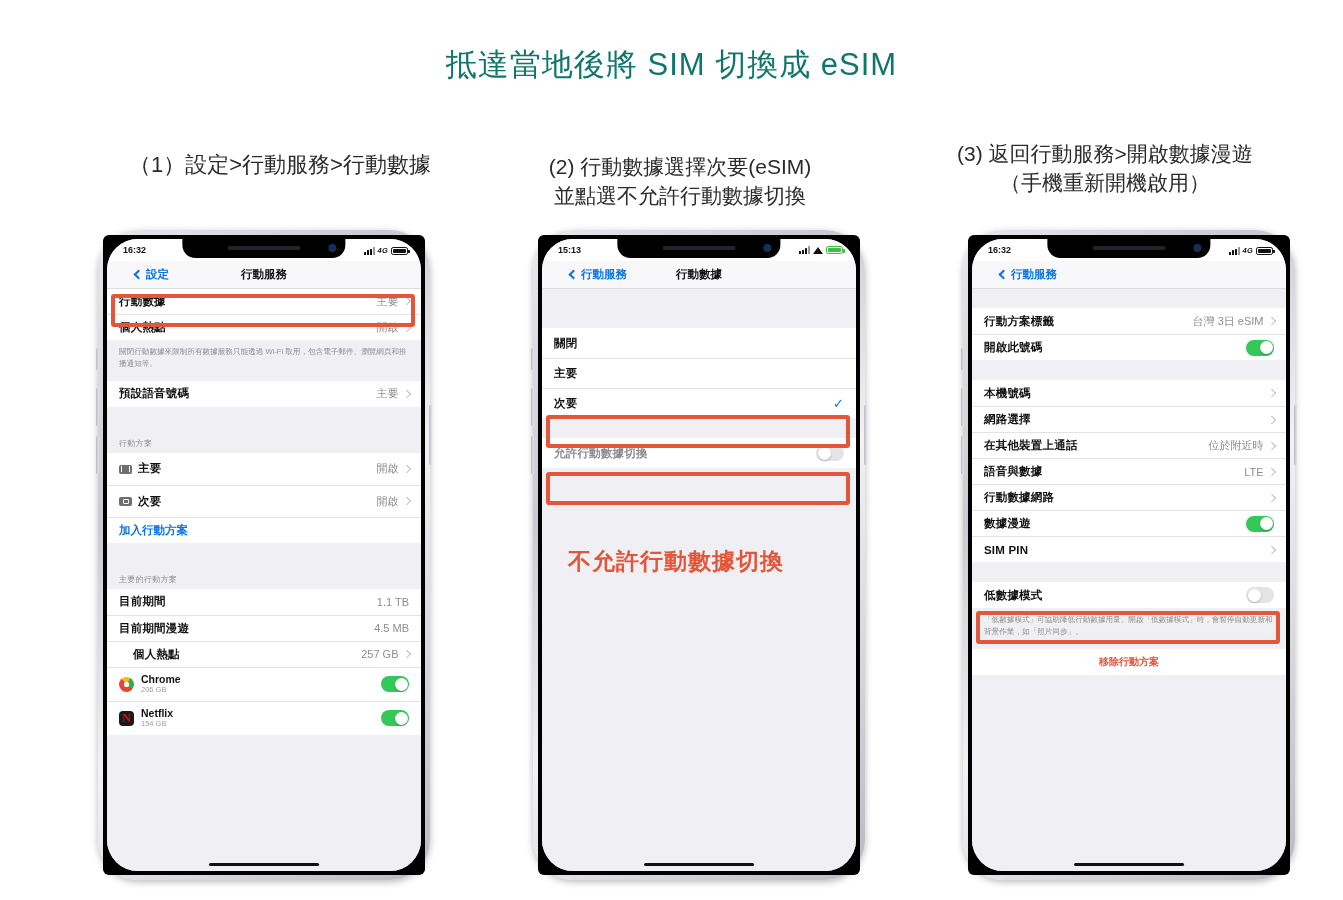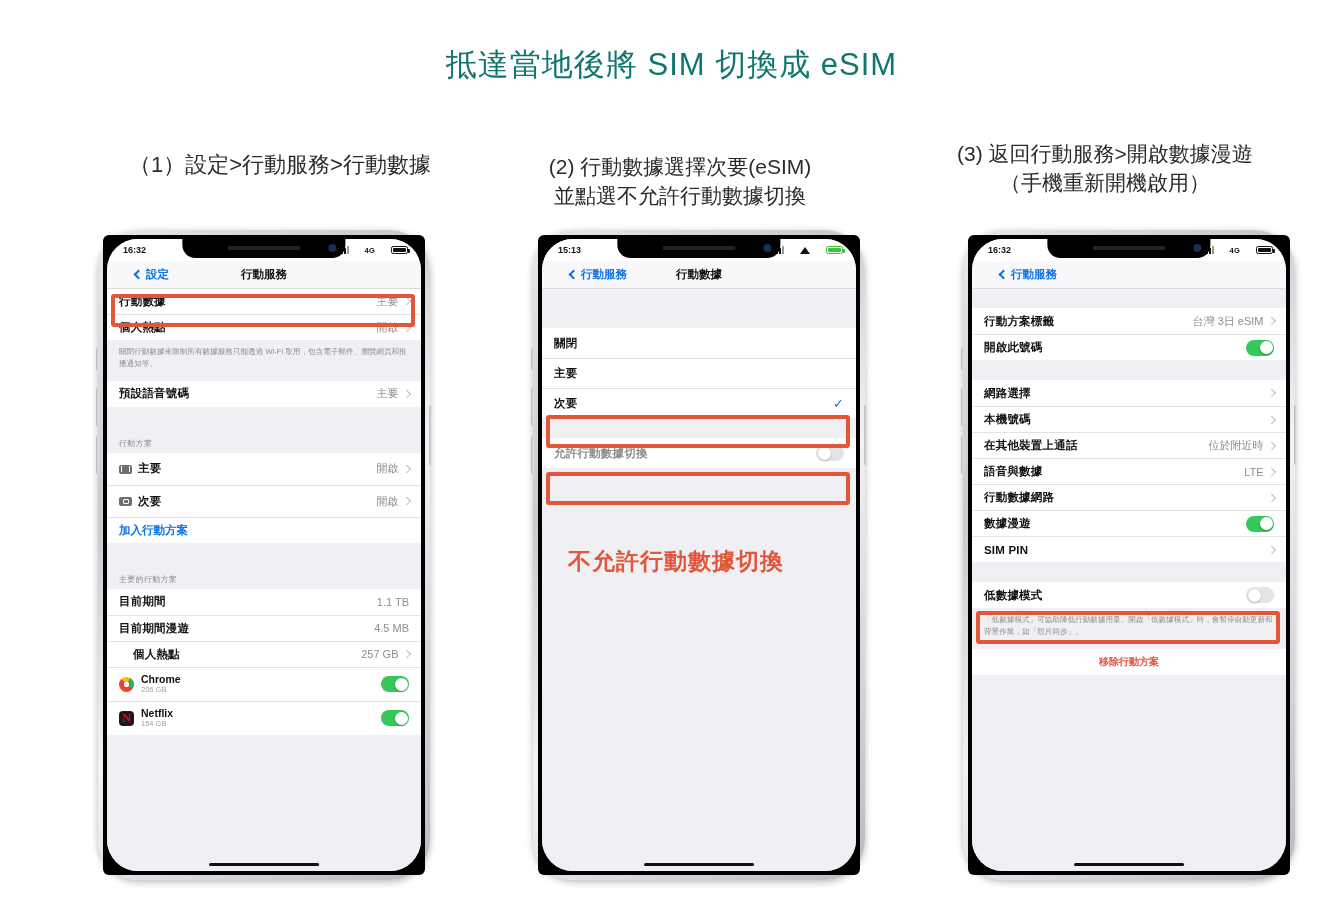--- a/index.html
+++ b/index.html
@@ -57,21 +57,21 @@
   .notch .cam{
     position:absolute;top:5px;right:9px;width:8px;height:8px;border-radius:50%;
     background:#16305c;
   }
   
   .statusbar{
     position:relative;height:22px;background:#fff;
     display:flex;align-items:center;justify-content:space-between;
     padding:0 13px 0 16px;font-size:9px;font-weight:700;color:#121212;z-index:5;
   }
-  .sb-right{display:flex;align-items:center;gap:16px;}
+  .sb-right{display:flex;align-items:flex-end;gap:3px;font-style:italic;}
   .bars{display:flex;align-items:flex-end;gap:1px;height:8px;}
   .bars i{display:block;width:2px;background:#111;border-radius:.5px;}
   .bars i:nth-child(1){height:3px}.bars i:nth-child(2){height:4.5px}
   .bars i:nth-child(3){height:6px}.bars i:nth-child(4){height:8px;background:#999}
   .net{font-size:7.5px;font-weight:700;letter-spacing:.2px}
   .batt{width:17px;height:8px;border:1px solid #111;border-radius:2.2px;position:relative;padding:1px;box-sizing:border-box}
   .batt .fill{display:block;height:100%;background:#111;border-radius:1px}
   .batt:after{content:"";position:absolute;right:-2.5px;top:2px;width:1.5px;height:3.5px;background:#111;border-radius:0 1px 1px 0}
   .batt.green .fill{background:#3ec13e}
   .batt.green{border-color:#3ec13e}
@@ -428,27 +428,27 @@
           <div class="row">
             <span class="lbl">開啟此號碼</span>
             <span class="toggle on">
                 <span class="knob"></span>
               </span>
           </div>
         </div>
         <div class="gap lg"></div>
         <div class="group">
           <div class="row">
+            <span class="lbl">本機號碼</span>
+            <span class="val">
+                <i class="chev"></i>
+              </span>
+          </div>
+          <div class="row">
             <span class="lbl">網路選擇</span>
-            <span class="val">
-                <i class="chev"></i>
-              </span>
-          </div>
-          <div class="row">
-            <span class="lbl">本機號碼</span>
             <span class="val">
                 <i class="chev"></i>
               </span>
           </div>
           <div class="row">
             <span class="lbl">在其他裝置上通話</span>
             <span class="val">
                 <span>位於附近時</span>
                 <i class="chev"></i>
               </span>

